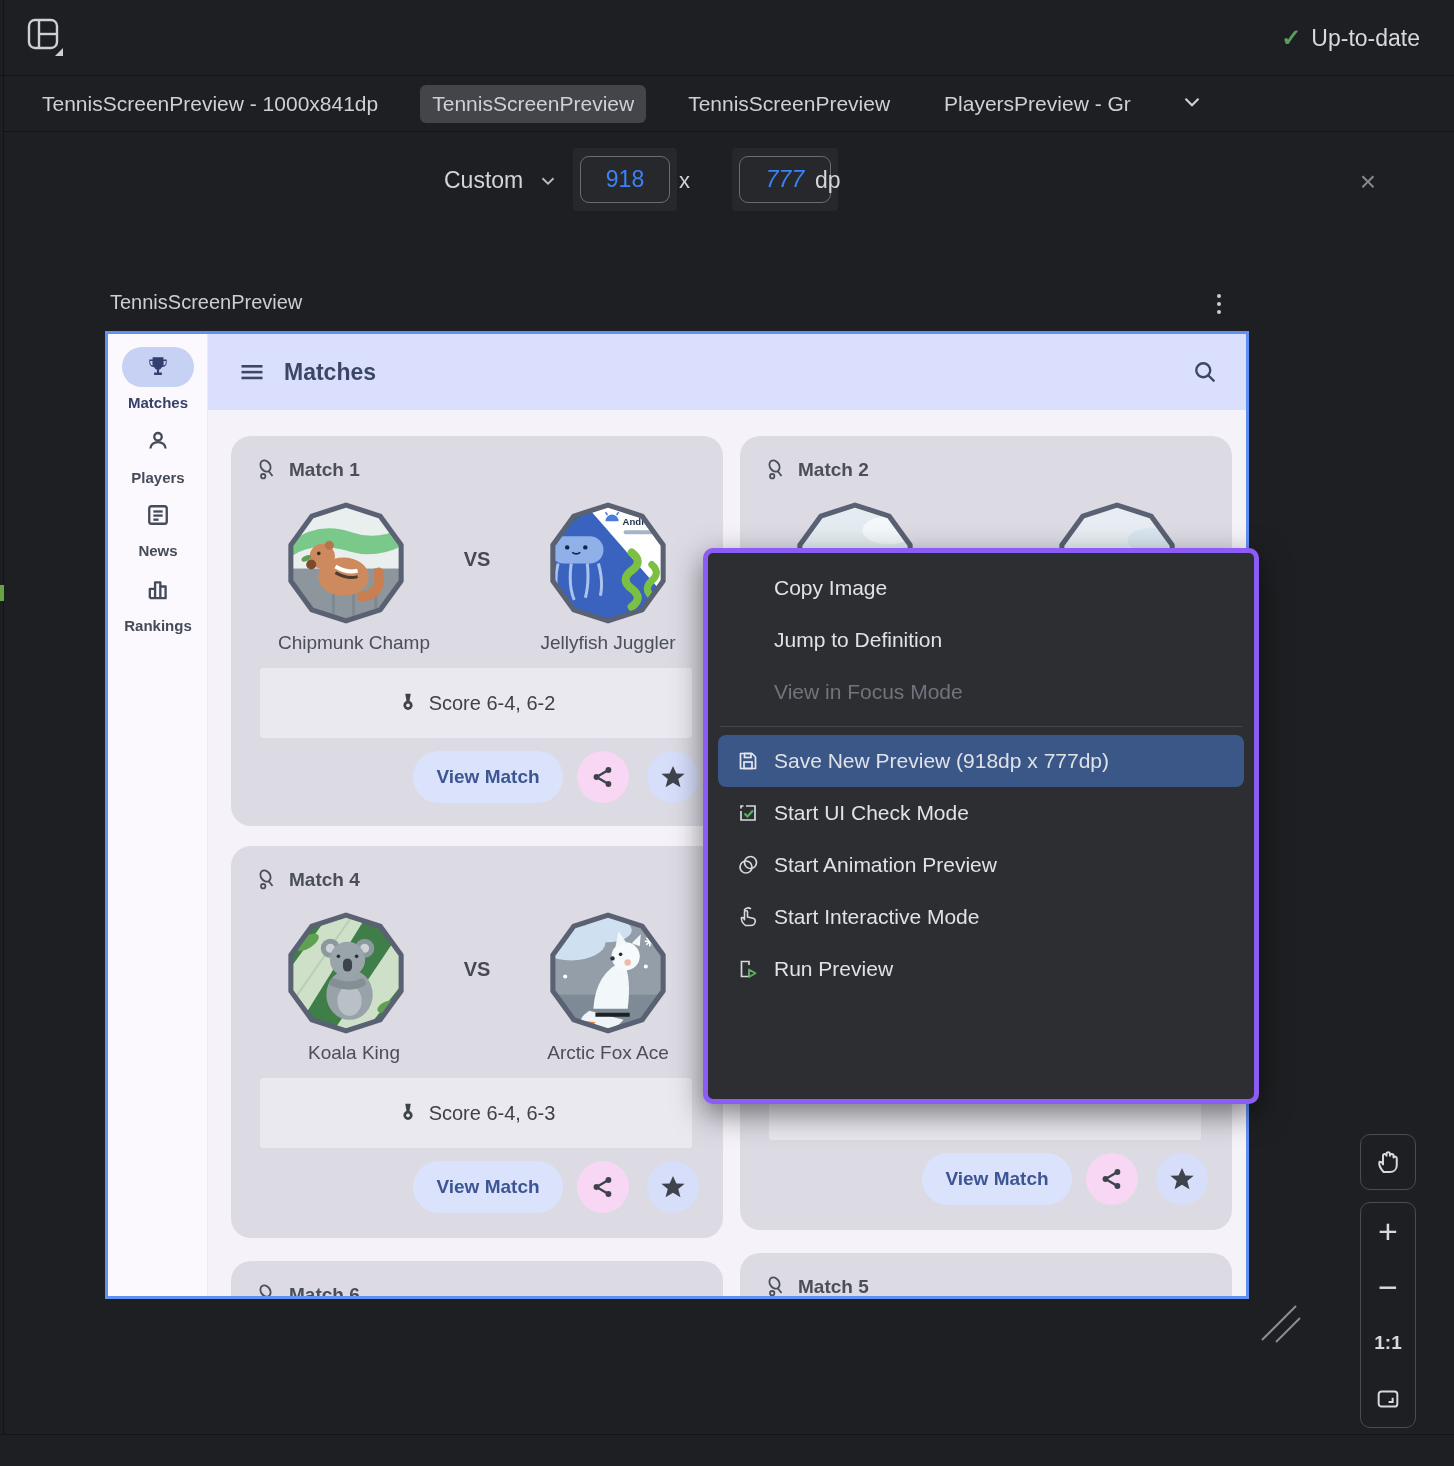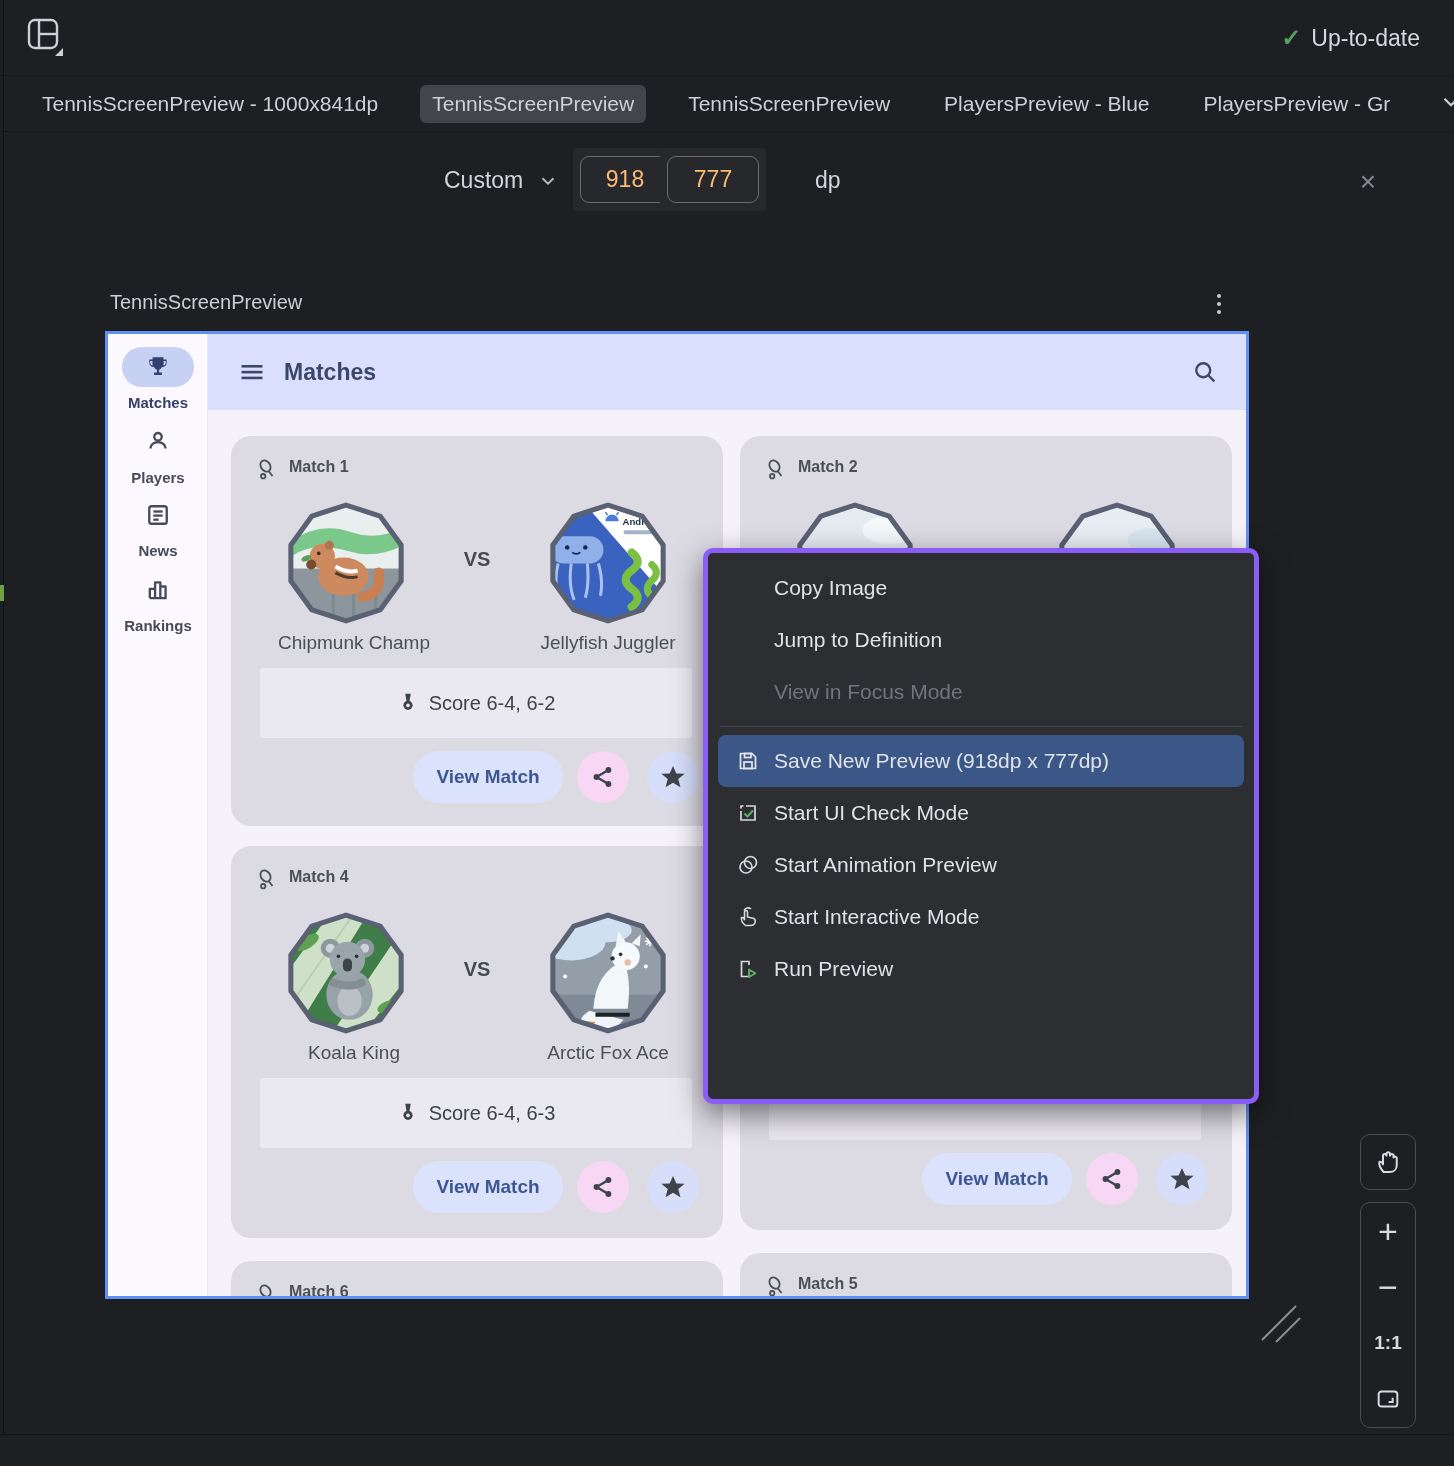--- a/index.html
+++ b/index.html
@@ -12,21 +12,21 @@
   .layout-btn { left:26px; top:16px; width:40px; height:42px; cursor:pointer; }
   .status { right:34px; top:24px; display:flex; align-items:center; gap:10px; color:#d6d8dd; font-size:23px; }
   .check { color:#57a05c; font-size:24px; font-weight:bold; }
 
   .tab-bar { left:4px; top:77px; width:1450px; height:55px; display:flex; align-items:center; gap:30px; padding-left:26px; border-bottom:1px solid #131416; }
   .tab { color:#ced0d6; font-size:21px; white-space:nowrap; padding:7px 12px; border-radius:6px; cursor:pointer; }
   .tab.selected { background:#43454a; }
   .tab-chevron { margin-left:6px; }
   .custom-label { left:444px; top:167px; font-size:23px; color:#d3d5da; display:flex; align-items:center; gap:14px; cursor:pointer; }
   .dim-panel { top:148px; height:63px; background:#26282b; border-radius:4px; }
-  .dim-inner { position:absolute; left:7px; top:8px; right:7px; bottom:8px; border:1.5px solid #696c72; border-radius:9px; color:#fdba74; font-size:23px; display:flex; align-items:center; justify-content:center; }
+  .dim-inner { position:absolute; left:7px; top:8px; right:7px; bottom:8px; border:1.5px solid #696c72; border-radius:9px; color:#3b82f6; font-size:23px; display:flex; align-items:center; justify-content:center; }
   .sep-x { left:679px; top:168px; color:#d3d5da; font-size:22px; }
   .dp-label { left:815px; top:167px; color:#d3d5da; font-size:23px; }
   .close-x { left:1352px; top:166px; width:32px; height:32px; color:#85888d; font-size:28px; line-height:32px; text-align:center; cursor:pointer; }
 
   .preview-title { left:110px; top:291px; color:#cbced4; font-size:20px; }
   .kebab { left:1211px; top:290px; width:16px; height:28px; cursor:pointer; }
   .kebab i { display:block; width:4px; height:4px; border-radius:50%; background:#c9ccd1; margin:4px auto; }
 
   
   .frame { left:105px; top:331px; width:1144px; height:968px; border:3px solid #6190f3; background:#f5f3f9; overflow:hidden; }
@@ -38,21 +38,21 @@
   .rail-label.sel { color:#36406b; }
 
   .appbar { left:100px; top:0; width:1041px; height:76px; background:#d9dffc; display:flex; align-items:center; }
   .hamburger { margin-left:30px; cursor:pointer; }
   .appbar-title { margin-left:18px; font-size:23px; font-weight:bold; color:#3c4665; }
   .appbar-search { margin-left:auto; margin-right:30px; cursor:pointer; }
 
   .content { left:100px; top:76px; width:1041px; height:886px; background:#f5f3f9; }
 
   .card { position:absolute; width:492px; background:#dcdae3; border-radius:20px; }
-  .card-head { position:absolute; left:24px; top:22px; display:flex; gap:10px; font-size:16px; font-weight:bold; color:#4b4f58; }
+  .card-head { position:absolute; left:24px; top:22px; display:flex; align-items:center; gap:10px; font-size:19px; font-weight:bold; color:#4b4f58; }
   .avatarbox { position:absolute; top:64px; width:126px; height:126px; }
   .av1 { left:52px; } .av2 { left:314px; }
   .vs { position:absolute; top:112px; left:216px; width:60px; text-align:center; font-size:20px; font-weight:bold; color:#46494f; }
   .pname { position:absolute; top:196px; width:230px; text-align:center; font-size:19px; color:#4b4f58; }
   .pn1 { left:8px; } .pn2 { left:262px; }
   .score-strip { position:absolute; left:29px; top:232px; width:432px; height:70px; background:#ebe9f0; border-radius:3px; display:flex; align-items:center; justify-content:center; gap:10px; font-size:20px; color:#3e4248; }
   .actions { position:absolute; left:0; top:315px; width:492px; height:52px; }
   .view-btn { position:absolute; left:182px; top:0; width:150px; height:52px; border-radius:26px; background:#dbe3fc; color:#3d5693; font-size:19px; font-weight:bold; display:flex; align-items:center; justify-content:center; cursor:pointer; }
   .circ { position:absolute; top:0; width:52px; height:52px; border-radius:50%; display:flex; align-items:center; justify-content:center; cursor:pointer; }
   .circ.share { left:346px; background:#f7d7f3; }
@@ -95,40 +95,39 @@
 
 <div class="abs status">
   <span class="check">✓</span>
   <span>Up-to-date</span>
 </div>
 
 <div class="abs tab-bar">
   <div class="tab">TennisScreenPreview - 1000x841dp</div>
   <div class="tab selected">TennisScreenPreview</div>
   <div class="tab">TennisScreenPreview</div>
-  <div class="tab">PlayersPreview - Blue</div>
   <div class="tab">PlayersPreview - Gr</div>
   <div class="tab-chevron">
     <svg width="26" height="26" viewBox="0 0 24 24" fill="none">
         <path d="M6 9 L12 15 L18 9" stroke="#ced0d6" stroke-width="2"></path>
       </svg>
   </div>
 </div>
 
 <div class="abs custom-label">
   <span>Custom</span>
   <svg width="22" height="22" viewBox="0 0 24 24" fill="none">
       <path d="M6 9 L12 15 L18 9" stroke="#b9bcc1" stroke-width="2"></path>
     </svg>
 </div>
 <div class="abs dim-panel" style="left:573px; width:104px;">
   <div class="dim-inner">918</div>
 </div>
 <div class="abs sep-x">x</div>
-<div class="abs dim-panel" style="left:660px; width:106px;">
+<div class="abs dim-panel" style="left:732px; width:106px;font-style:italic;">
   <div class="dim-inner">777</div>
 </div>
 <div class="abs dp-label">dp</div>
 <div class="abs close-x">×</div>
 
 <div class="abs preview-title">TennisScreenPreview</div>
 <div class="abs kebab">
     <i></i>
     <i></i>
     <i></i>

